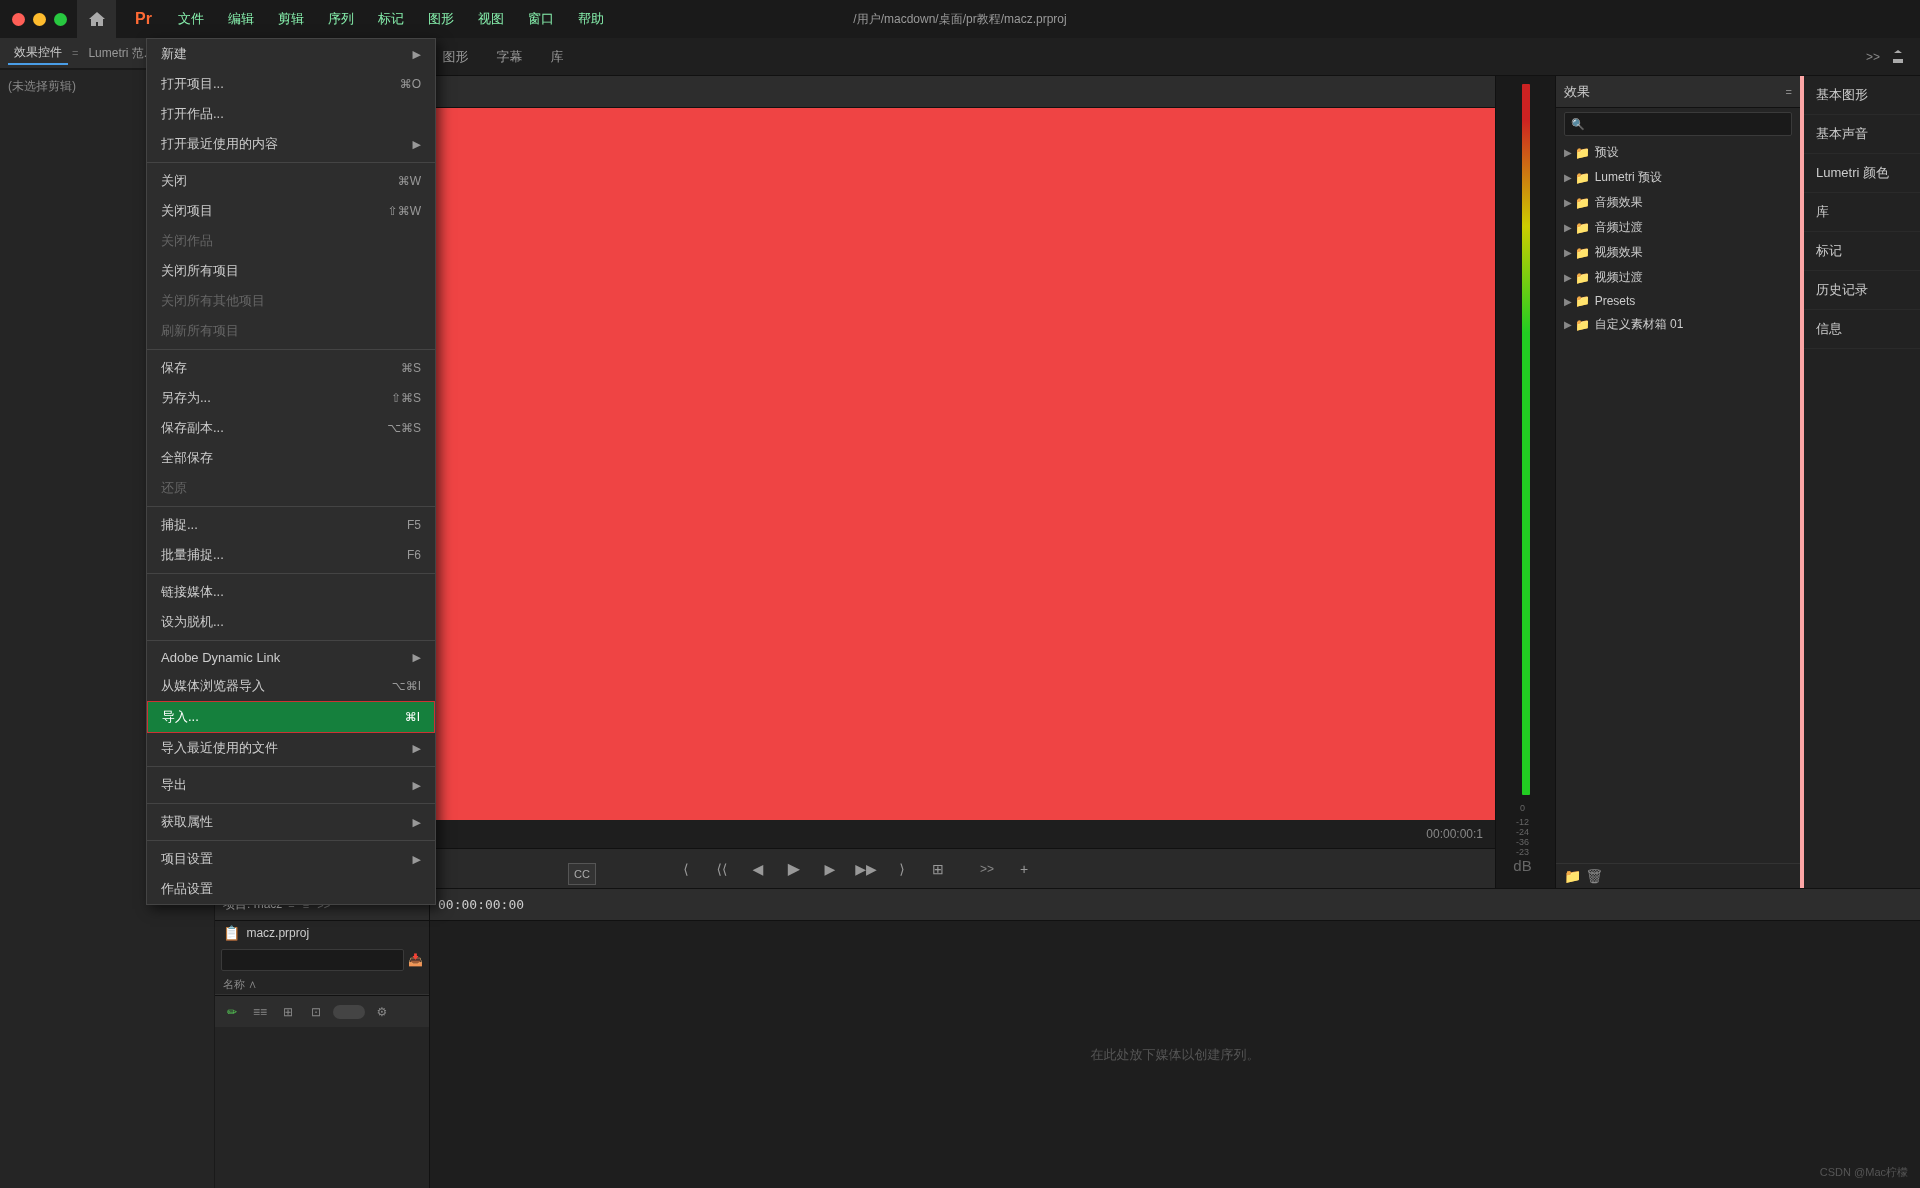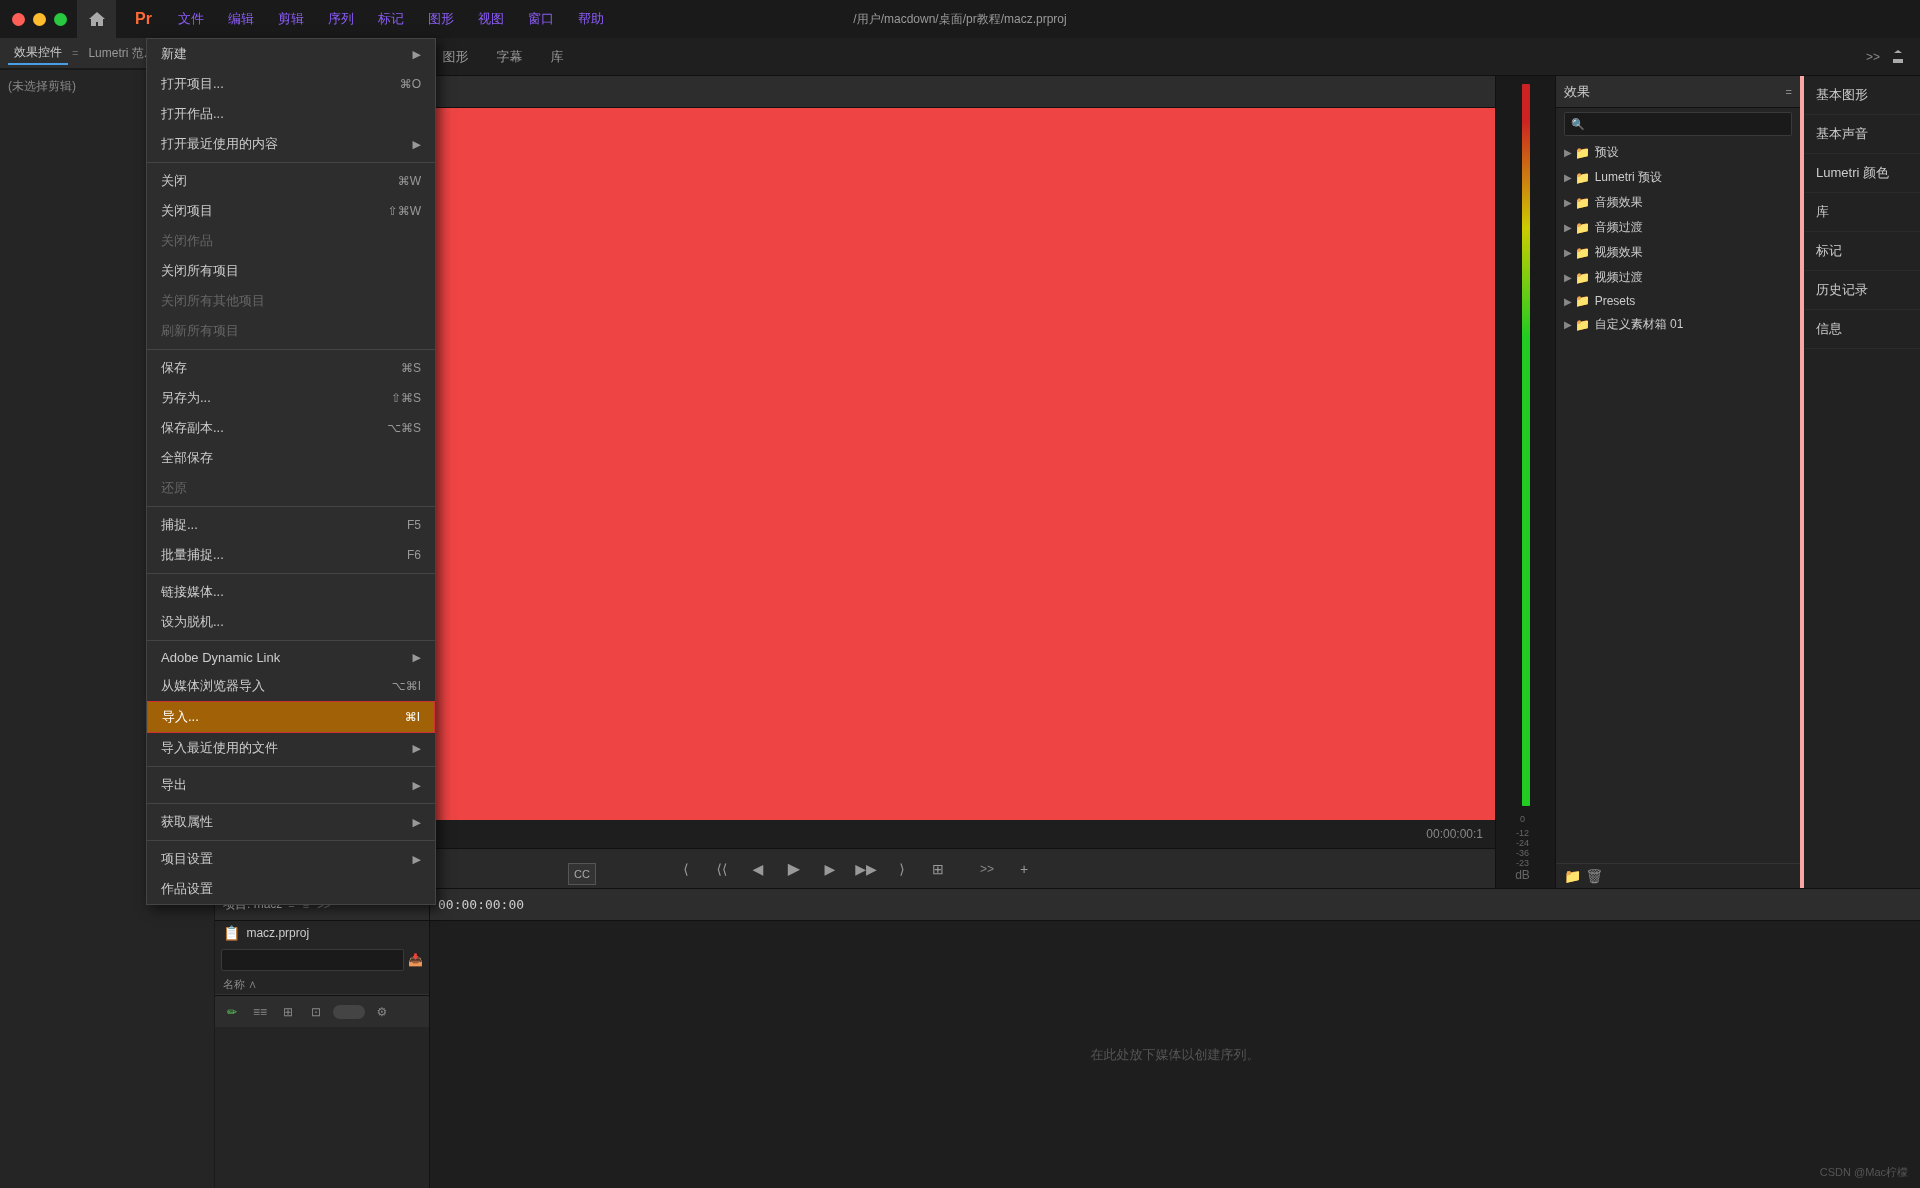--- a/index.html
+++ b/index.html
@@ -44,21 +44,21 @@
       margin-left: 8px;
     }
     .title-bar-menus {
       display: flex;
       gap: 0;
       margin-left: 4px;
     }
     .menu-item-top {
       padding: 4px 12px;
       font-size: 13px;
-      color: #8b5cf6;
+      color: #86efac;
       cursor: pointer;
       font-family: Liberation Mono, monospace;
     }
     .title-path {
       position: absolute;
       left: 50%;
       transform: translateX(-50%);
       font-size: 12px;
       color: #999;
     }
@@ -421,21 +421,21 @@
       align-items: center;
       justify-content: space-between;
       padding: 6px 14px;
       font-size: 13px;
       color: #cccccc;
       cursor: pointer;
       position: relative;
     }
     .dd-item.disabled { color: #666; cursor: default; }
     .dd-item.highlighted {
-      background: #a16207;
+      background: #15803d;
       color: #ffffff;
       border: 1px solid #cc3333;
     }
     .dd-item .shortcut {
       font-size: 12px;
       color: #999;
       margin-left: 20px;
     }
     .dd-item.highlighted .shortcut { color: #fff; }
     .dd-item .arrow { color: #999; font-size: 11px; }
@@ -540,21 +540,21 @@
 
       <div class="audio-meter">
         <div style="flex:1;display:flex;flex-direction:column;align-items:center;justify-content:flex-end;padding:8px 4px;gap:2px;width:100%;">
           <div style="width:8px;flex:1;background:linear-gradient(to top, #22cc22 0%, #22cc22 65%, #cccc00 80%, #cc2222 95%);border-radius:1px;margin:0 2px;"></div>
         </div>
         <div style="font-size:9px;color:#666;text-align:right;padding-right:6px;padding-bottom:4px;">0</div>
         <div style="font-size:9px;color:#666;text-align:right;padding-right:6px;">-12</div>
         <div style="font-size:9px;color:#666;text-align:right;padding-right:6px;">-24</div>
         <div style="font-size:9px;color:#666;text-align:right;padding-right:6px;">-36</div>
         <div style="font-size:9px;color:#666;text-align:right;padding-right:6px;">-23</div>
-        <div style="font-size:12px;color:#666;text-align:right;padding-right:6px;margin-bottom:6px;">dB</div>
+        <div style="font-size:15px;color:#666;text-align:right;padding-right:6px;margin-bottom:14px;">dB</div>
       </div>
 
       <div class="right-effects-panel">
         <div class="re-header">
           <span class="re-title">效果</span>
           <span style="color:#888;font-size:11px;">=</span>
         </div>
         <div class="re-search">
           <span class="re-search-icon">🔍</span>
         </div>

